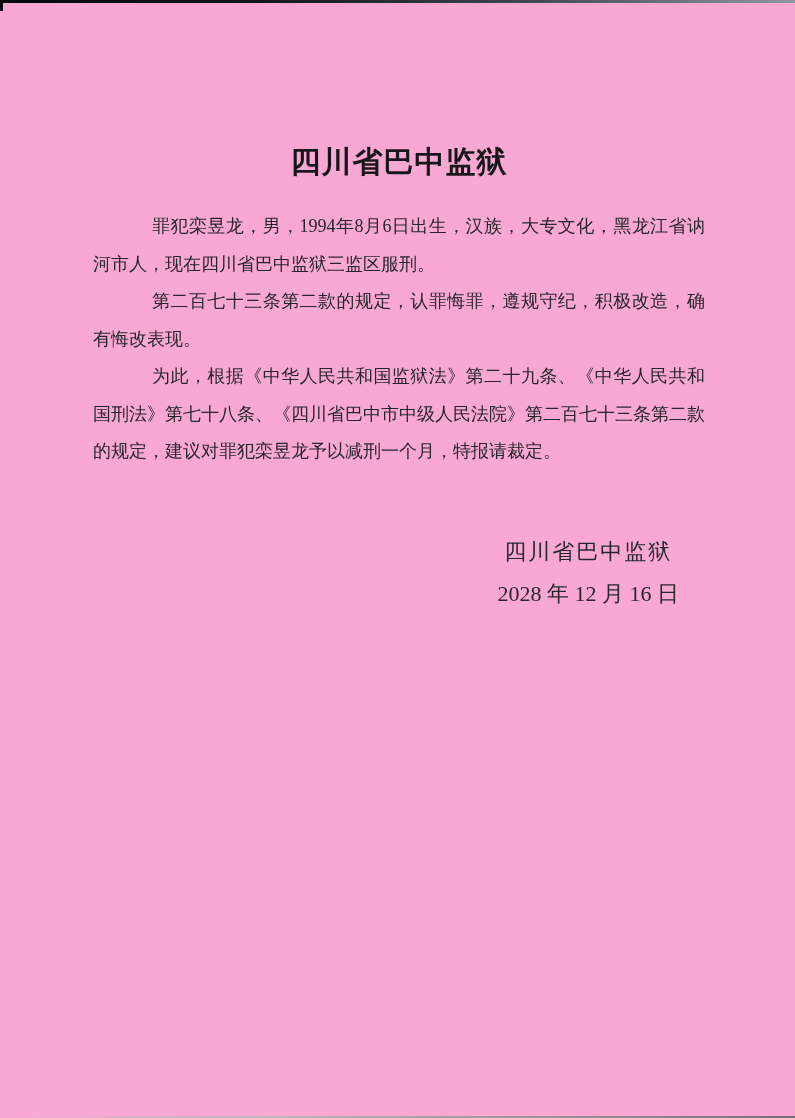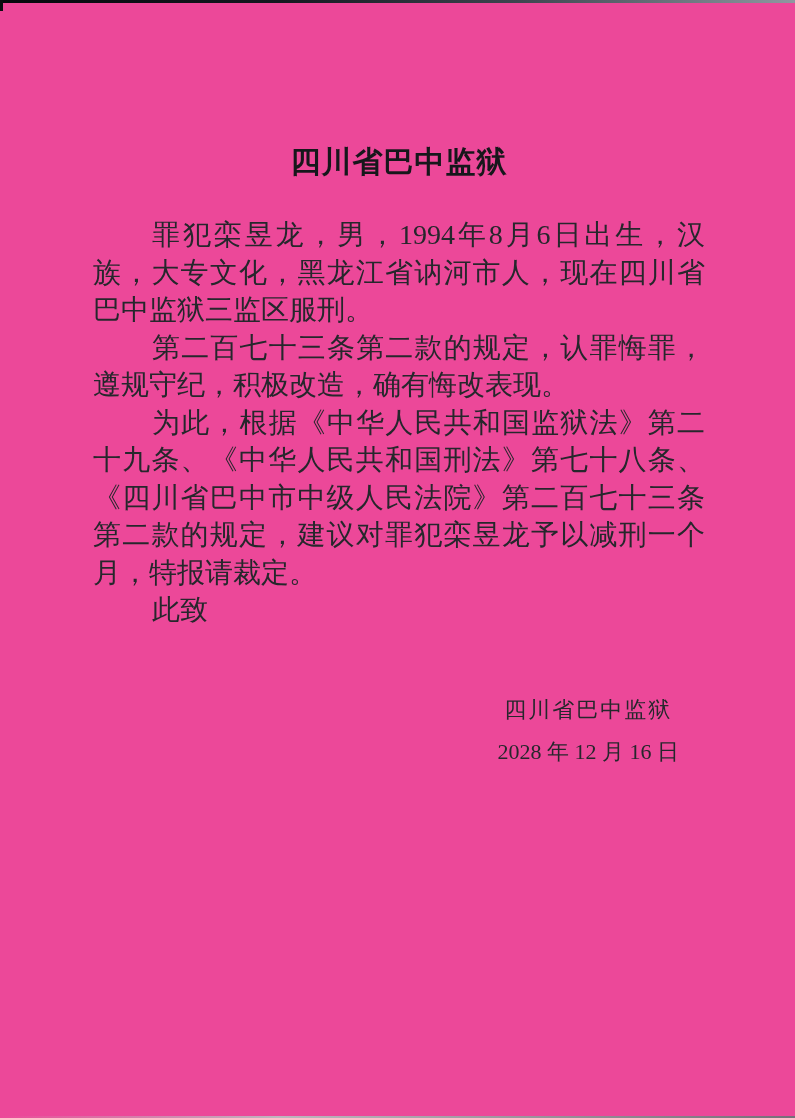--- a/index.html
+++ b/index.html
@@ -4,21 +4,21 @@
 <style>
   html, body {
     margin: 0;
     padding: 0;
     background: #ffffff;
   }
   .page {
     position: relative;
     width: 795px;
     height: 1118px;
-    background: #ec4899;
+    background: #f9a8d4;
     overflow: hidden;
     font-family: "Liberation Serif", "DejaVu Serif", serif;
   }
   
   .scan-edge-top {
     position: absolute;
     top: 0; left: 0; right: 0;
     height: 3px;
     background: linear-gradient(to right, #06080c, #14181f 35%, #3d454f 65%, #8e98a0 100%);
   }
@@ -42,22 +42,22 @@
   }
   .title {
     text-align: center;
     font-weight: bold;
     font-size: 30px;
     line-height: 44px;
     color: #16171b;
     letter-spacing: 1px;
   }
   .body-text {
-    margin-top: 32px;
-    font-size: 28px;
+    margin-top: 24px;
+    font-size: 18px;
     line-height: 37.5px;
     color: #26272c;
     text-align: justify;
   }
   .body-text p {
     margin: 0;
     text-indent: 59px;
   }
   p.closing-line {
     text-indent: 59px;
@@ -92,21 +92,20 @@
   <div class="content">
 
     <div class="title">
       <div>四川省巴中监狱</div>
     </div>
 
     <div class="body-text">
       <p>罪犯栾昱龙，男，1994年8月6日出生，汉族，大专文化，黑龙江省讷河市人，现在四川省巴中监狱三监区服刑。</p>
       <p>第二百七十三条第二款的规定，认罪悔罪，遵规守纪，积极改造，确有悔改表现。</p>
       <p>为此，根据《中华人民共和国监狱法》第二十九条、《中华人民共和国刑法》第七十八条、《四川省巴中市中级人民法院》第二百七十三条第二款的规定，建议对罪犯栾昱龙予以减刑一个月，特报请裁定。</p>
-      <p class="closing-line">此致</p>
     </div>
 
     <div class="signature-block">
       <div class="signature-org">四川省巴中监狱</div>
       <div class="signature-date">2028 年 12 月 16 日</div>
     </div>
 
   </div>
 
   <div class="scan-edge-bottom"></div>

